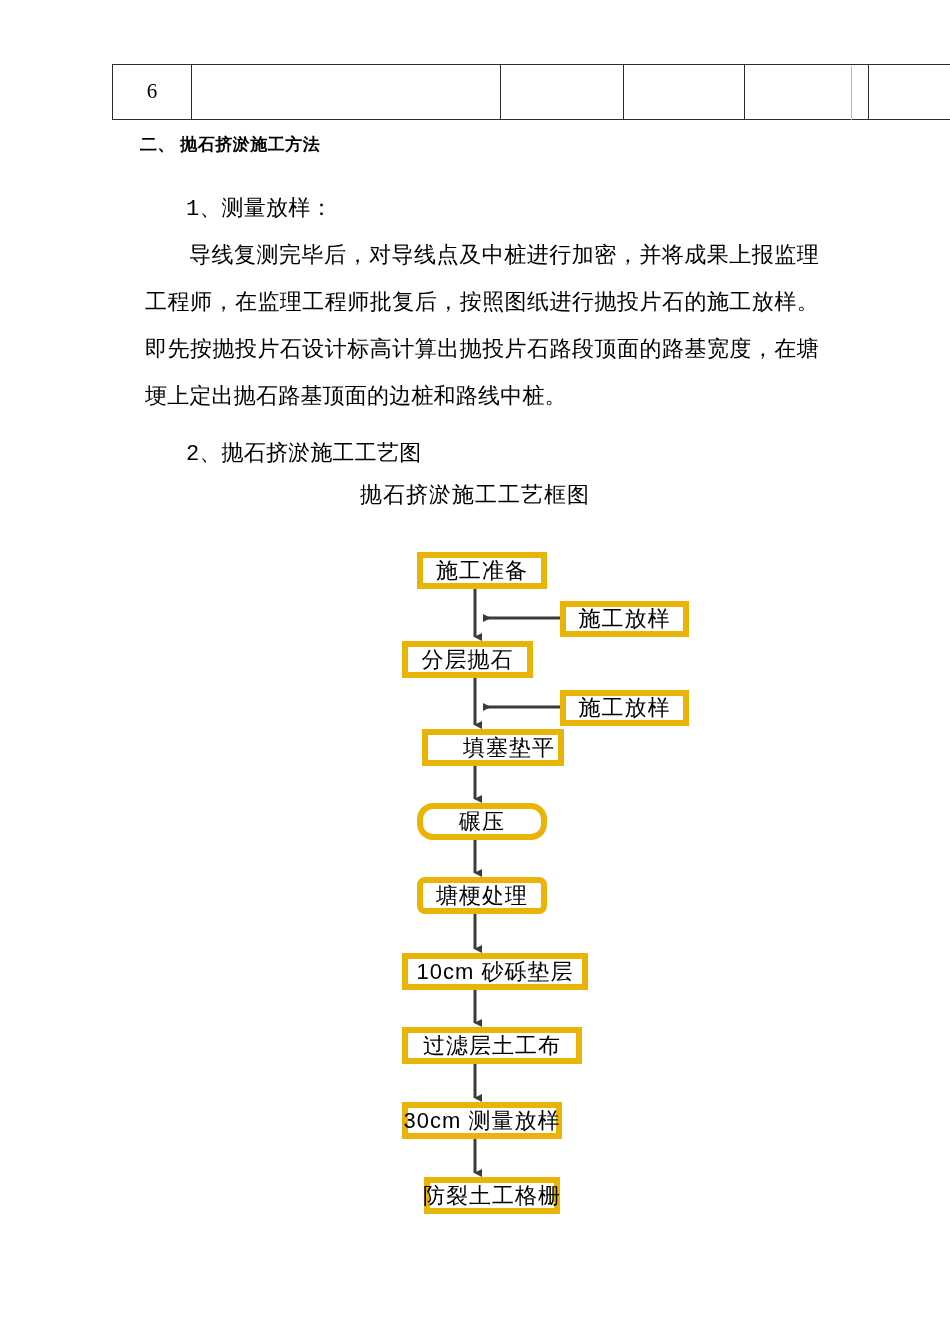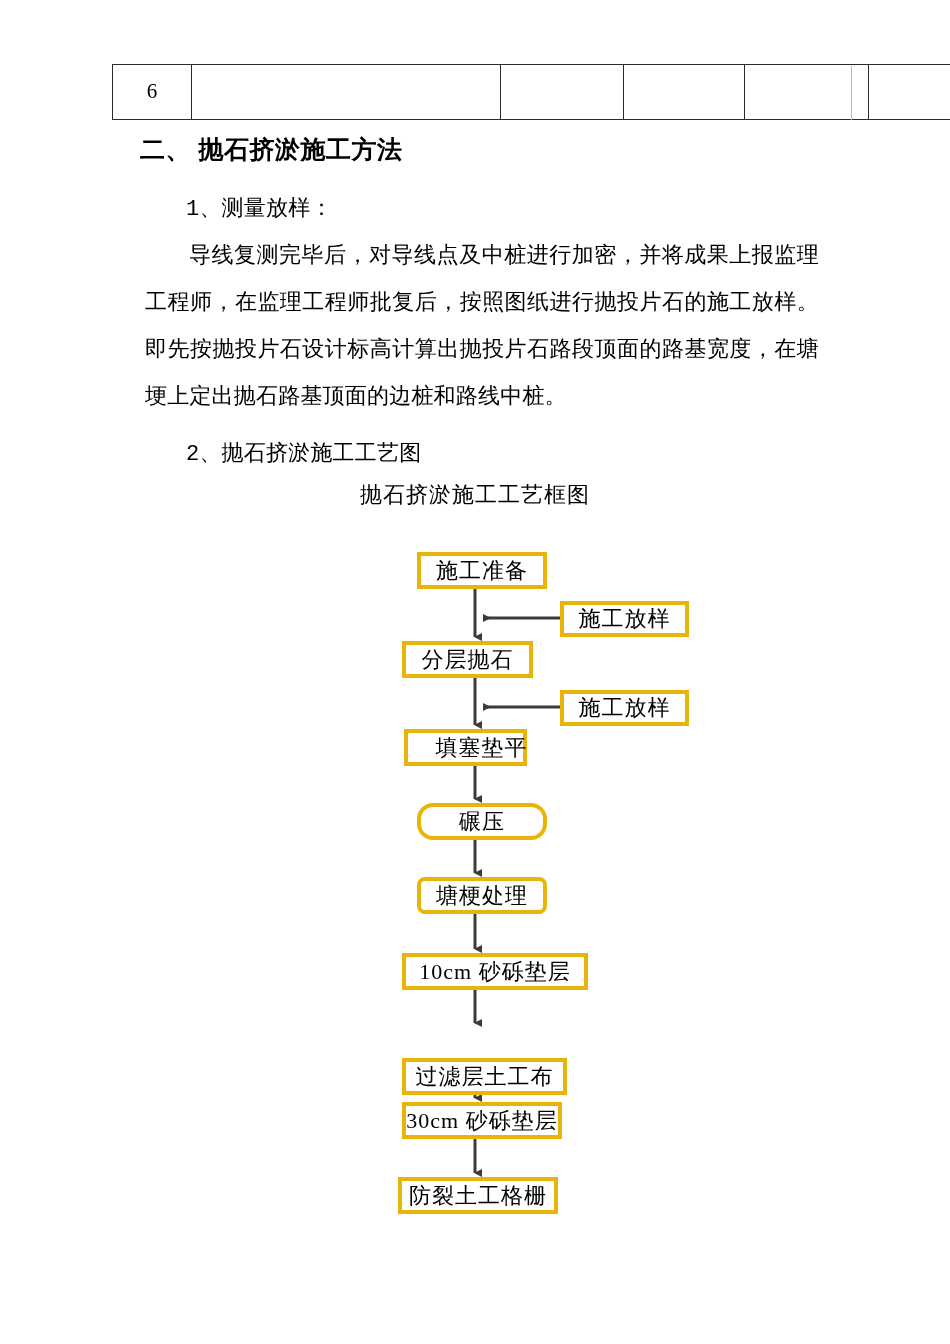--- a/index.html
+++ b/index.html
@@ -60,21 +60,21 @@
     width: 1px;
     height: 54px;
     background: #b9b9b9;
   }
 
   
   .h2 {
     position: absolute;
     left: 140px;
     top: 133px;
-    font-size: 25px;
+    font-size: 17px;
     font-weight: bold;
     letter-spacing: 0.5px;
     font-family: "Liberation Sans", "DejaVu Sans", sans-serif;
     white-space: nowrap;
   }
   .para {
     position: absolute;
     font-size: 22px;
     line-height: 47px;
     letter-spacing: 0.2px;
@@ -105,29 +105,29 @@
   .flow {
     position: absolute;
     left: 0;
     top: 0;
     width: 950px;
     height: 1344px;
     pointer-events: none;
   }
   .node {
     position: absolute;
-    border: 4px solid #eab308;
+    border: 6px solid #eab308;
     background: #ffffff;
     box-sizing: border-box;
     display: flex;
     align-items: center;
     justify-content: center;
     font-size: 22px;
     letter-spacing: 1px;
-    font-family: Liberation Serif, serif;
+    font-family: Liberation Sans, sans-serif;
     white-space: nowrap;
     pointer-events: auto;
   }
 </style>
 </head>
 <body>
 
 <div class="page">
 
   <div class="tbl-wrap">
@@ -184,31 +184,31 @@
 
     <line x1="475" y1="1064" x2="475" y2="1098" stroke="#3b3b3b" stroke-width="3" marker-end="url(#arrowDown)"></line>
 
     <line x1="475" y1="1139" x2="475" y2="1173" stroke="#3b3b3b" stroke-width="3" marker-end="url(#arrowDown)"></line>
   </svg>
 
   <div class="node" style="left:417px;top:552px;width:130px;height:37px;">施工准备</div>
 
   <div class="node" style="left:402px;top:641px;width:131px;height:37px;">分层抛石</div>
 
-  <div class="node" style="left:404px;top:729px;width:123px;height:37px;padding-left:32px;">填塞垫平</div>
+  <div class="node" style="left:422px;top:729px;width:142px;height:37px;padding-left:32px;">填塞垫平</div>
 
   <div class="node" style="left:417px;top:803px;width:130px;height:37px;border-radius:16px;">碾压</div>
 
   <div class="node" style="left:417px;top:877px;width:130px;height:37px;border-radius:8px;">塘梗处理</div>
 
   <div class="node" style="left:402px;top:953px;width:186px;height:37px;">10cm 砂砾垫层</div>
 
-  <div class="node" style="left:402px;top:1027px;width:165px;height:37px;margin-top:31px;">过滤层土工布</div>
-
-  <div class="node" style="left:402px;top:1102px;width:160px;height:37px;">30cm 砂砾垫层</div>
-
-  <div class="node" style="left:398px;top:1177px;width:160px;height:37px;">防裂土工格栅</div>
+  <div class="node" style="left:402px;top:1027px;width:180px;height:37px;">过滤层土工布</div>
+
+  <div class="node" style="left:402px;top:1102px;width:160px;height:37px;">30cm 测量放样</div>
+
+  <div class="node" style="left:424px;top:1177px;width:136px;height:37px;">防裂土工格栅</div>
 
   <div class="node" style="left:560px;top:601px;width:129px;height:36px;">施工放样</div>
 
   <div class="node" style="left:560px;top:690px;width:129px;height:36px;">施工放样</div>
 
 </div>
 
 </body></html>

